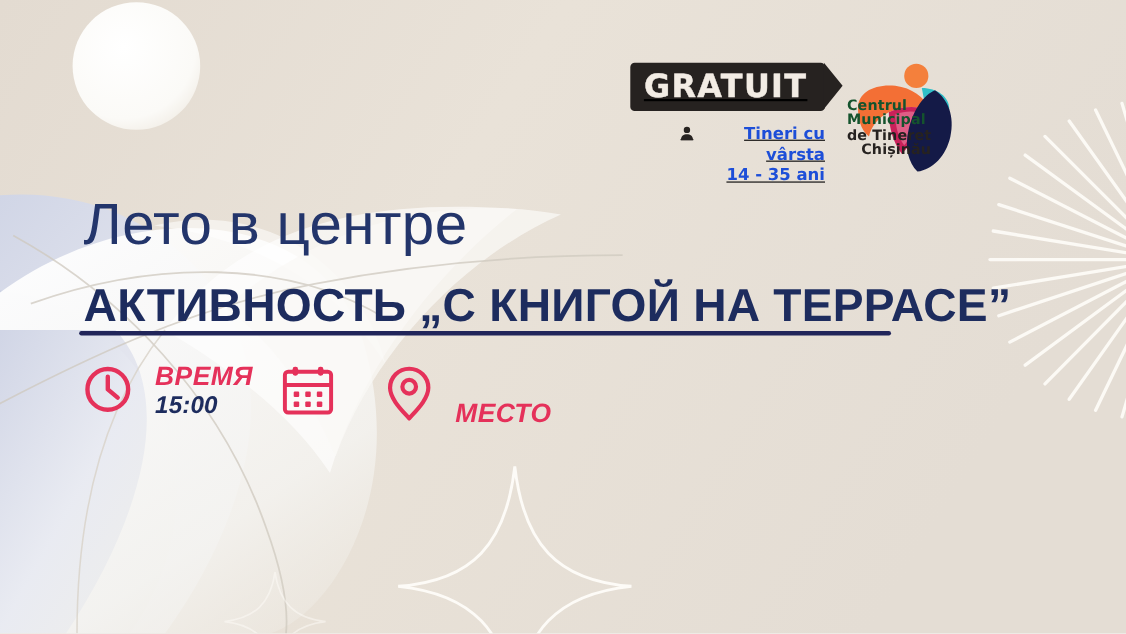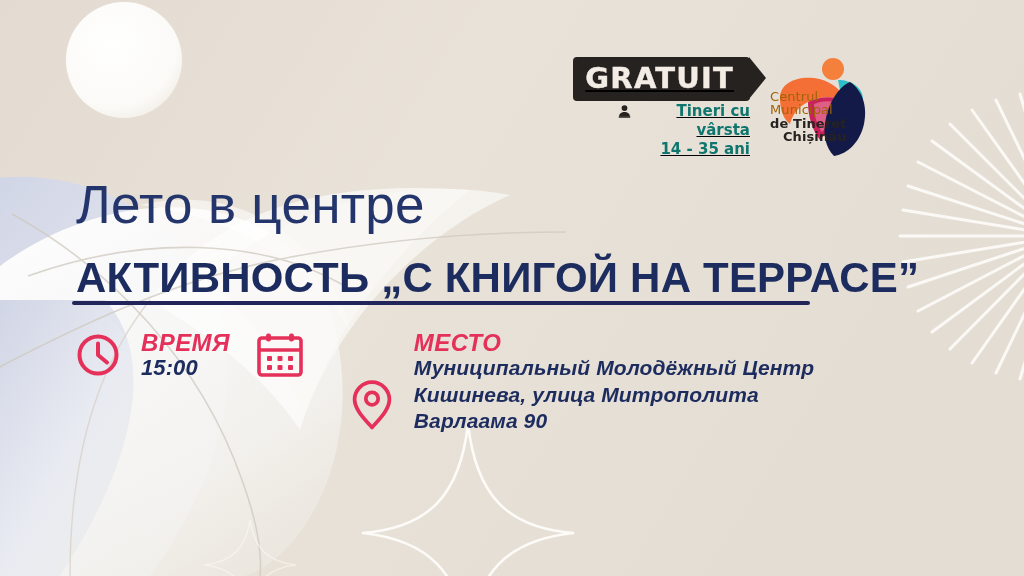--- a/index.html
+++ b/index.html
@@ -52,42 +52,42 @@
   .gratuit-tag::after{
     content:"";
     position:absolute; top:0; right:-16px;
     width:0; height:0;
     border-top:21px solid transparent;
     border-bottom:21px solid transparent;
     border-left:17px solid #262220;
   }
 
   .age-line{
-    margin-top:1px;
+    margin-top:11px;
     display:flex; align-items:flex-start; gap:5px;
-    color:#0f766e;
+    color:#1d4ed8;
     font-weight:bold;
     font-size:15px;
     line-height:1.25;
     font-family:"DejaVu Sans", sans-serif;
     text-align:right;
   }
   .age-text{ display:flex; flex-direction:column; align-items:flex-end; }
   .person-ico{ margin-top:2px; flex:0 0 auto; }
 
   
   .cmt-logo{ position:relative; width:112px; height:110px; }
   .cmt-logo svg{ position:absolute; left:0; top:0; }
   .cmt-words{
     position:absolute; left:6px; top:38px;
     line-height:1.02;
     font-family:"DejaVu Sans", sans-serif;
     letter-spacing:.1px;
   }
-  .cmt-words .thin{ font-size:13px; color:#a16207; font-weight:400; }
+  .cmt-words .thin{ font-size:13px; color:#14532d; font-weight:700; }
   .cmt-words .bold{ font-size:13px; color:#262220; font-weight:bold;text-align:right; }
 
   
   .headline{ position:absolute; left:76px; top:178px; }
   .h-line1{
     font-size:53px; color:#23356b; font-weight:400;
     line-height:1.02; letter-spacing:.3px;
     font-family:"Liberation Sans", sans-serif;
   }
   .h-line2{
@@ -312,20 +312,17 @@
     <div class="info-item place">
       <span class="ico-wrap">
         <svg width="42" height="52" viewBox="0 0 42 52" xmlns="http://www.w3.org/2000/svg">
           <path d="M21 3.2 C30.6 3.2 38.4 11 38.4 20.6 C38.4 31 27 41.6 21 48.4
                    C15 41.6 3.6 31 3.6 20.6 C3.6 11 11.4 3.2 21 3.2 Z" fill="none" stroke="#e5315a" stroke-width="3.8" stroke-linejoin="round"></path>
           <circle cx="21" cy="19.6" r="6.2" fill="none" stroke="#e5315a" stroke-width="3.8"></circle>
         </svg>
       </span>
       <span class="info-text">
         <span class="info-label">МЕСТО</span>
-        <span class="info-value">Муниципальный Молодёжный Центр
-Кишинева, улица Митрополита
-Варлаама 90</span>
       </span>
     </div>
 
   </div>
 </div>
 
 </body></html>

